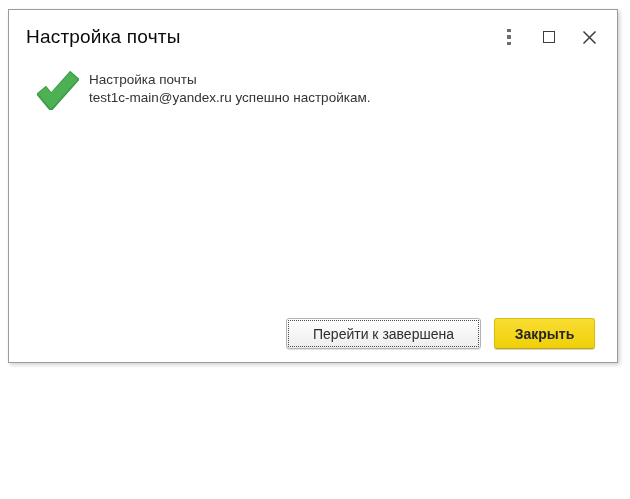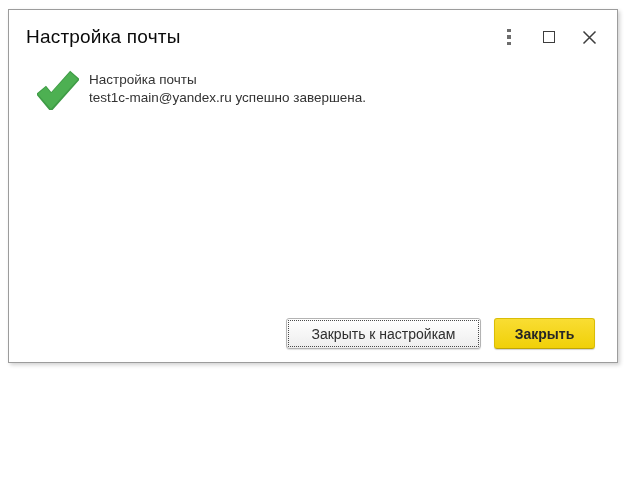--- a/index.html
+++ b/index.html
@@ -172,23 +172,23 @@
     </div>
   </div>
 
   <div class="content">
     <svg class="check-icon" viewBox="0 0 42 40">
       <path d="M4 20 L14 32 L38 5" fill="none" stroke="#3f9c46" stroke-width="13" stroke-linecap="butt" stroke-linejoin="miter"></path>
       <path d="M4.8 20.5 L14 31 L37 5.8" fill="none" stroke="#4db052" stroke-width="10.5" stroke-linecap="butt" stroke-linejoin="miter"></path>
     </svg>
     <div class="message">
       <div>Настройка почты</div>
-      <div>test1c-main@yandex.ru успешно завершена.</div>
+      <div>test1c-main@yandex.ru успешно настройкам.</div>
     </div>
   </div>
 
   <div class="footer">
-    <button class="btn btn-secondary">Закрыть к настройкам</button>
+    <button class="btn btn-secondary">Перейти к завершена</button>
 
     <button class="btn btn-primary">Закрыть</button>
   </div>
 
 </div>
 
 </body></html>

